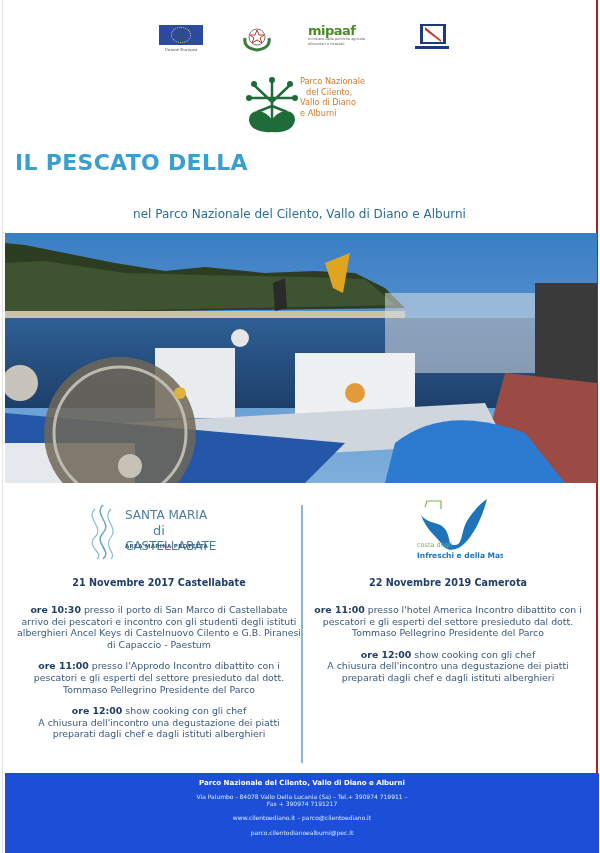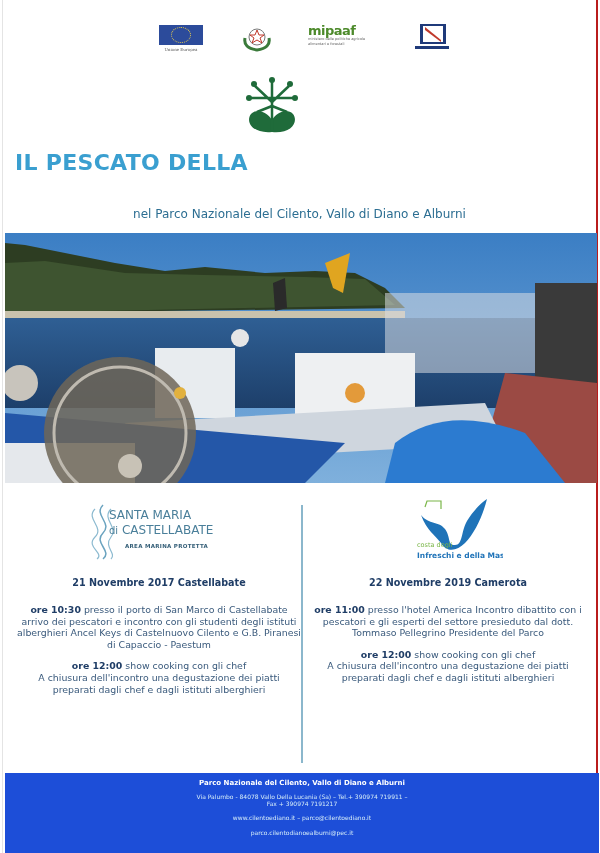--- a/index.html
+++ b/index.html
@@ -33,22 +33,22 @@
   .date { font-size:9.6px; font-weight:bold; color:#1f3d66; position:absolute; left:0; width:100%; top:82px; }
   .events { position:absolute; left:0; width:100%; top:109px; font-size:9.4px; line-height:11.6px; color:#3a5a7c; }
   .events p { margin:0 0 10px 0; }
   .events b { color:#1f3d66; }
   .footer { position:absolute; left:2px; top:773px; width:594px; height:80px; background:#1d4ed8; text-align:center; color:#e8f4fb; }
   .footer .org { font-size:7px; font-weight:bold; color:#fff; margin-top:6px; }
   .footer .addr { font-size:6px; line-height:6.5px; margin-top:7px; color:#d5ecf8; }
   .footer .web { font-size:6px; margin-top:7px; color:#d5ecf8; }
   .footer .pec { font-size:6px; margin-top:8px; color:#d5ecf8; }
   .castella { position:absolute; left:68px; top:6px; width:160px; height:62px; }
-  .castella .name { position:absolute; left:24px; top:7px; font-size:12px; color:#4a7f9a; line-height:15px; text-align:left; }
-  .castella .name .di { font-size:10px; }
+  .castella .name { position:absolute; left:40px; top:7px; font-size:12px; color:#4a7f9a; line-height:15px; text-align:left; }
+  .castella .name .di { font-size:13px;margin-left:28px; }
   .castella .amp { position:absolute; left:40px; top:42px; font-size:5.5px; font-weight:bold; color:#355f78; letter-spacing:0.3px; }
   .infreschi { position:absolute; left:98px; top:0; width:100px; height:68px; }
 </style>
 </head>
 <body>
 
 <div class="page">
 
   <div class="logos-row">
     <div class="logo eu">
@@ -83,20 +83,26 @@
     <svg width="58" height="66" viewBox="0 0 58 66">
       <path d="M29 60 C10 62 2 50 8 42 C14 36 24 40 29 48 C34 40 44 36 50 42 C56 50 48 62 29 60 Z" fill="#1f6b3a"></path>
       <line x1="29" y1="10" x2="29" y2="58" stroke="#1f6b3a" stroke-width="2.5"></line>
       <path d="M29 30 L12 14 M29 30 L46 14 M29 26 L8 26 M29 26 L50 26 M29 34 L14 40 M29 34 L44 40" stroke="#1f6b3a" stroke-width="2.5" fill="none"></path>
       <circle cx="29" cy="8" r="3" fill="#1f6b3a"></circle>
         <circle cx="11" cy="12" r="3" fill="#1f6b3a"></circle>
         <circle cx="47" cy="12" r="3" fill="#1f6b3a"></circle>
       <circle cx="6" cy="26" r="3" fill="#1f6b3a"></circle>
         <circle cx="52" cy="26" r="3" fill="#1f6b3a"></circle>
     </svg>
+    <div class="park-text">
+      <div>Parco Nazionale</div>
+      <div style="padding-left:6px">del Cilento,</div>
+      <div>Vallo di Diano</div>
+      <div>e Alburni</div>
+    </div>
   </div>
 
   <div class="title">
     <div class="l1">IL PESCATO DELLA</div>
   </div>
   <div class="subtitle">nel Parco Nazionale del Cilento, Vallo di Diano e Alburni</div>
 
   <div class="photo">
     <svg width="592" height="250" viewBox="0 0 592 250" preserveAspectRatio="none">
       <defs>
@@ -147,20 +153,21 @@
         </svg>
         <div class="name">
           <div>SANTA MARIA</div>
           <div><span class="di">di</span> <span>CASTELLABATE</span></div>
         </div>
         <div class="amp">AREA MARINA PROTETTA</div>
       </div>
       <div class="date">21 Novembre 2017  Castellabate</div>
       <div class="events">
         <p><b>ore 10:30</b><span> presso il porto di San Marco di Castellabate arrivo dei pescatori e incontro con gli studenti degli istituti alberghieri Ancel Keys di Castelnuovo Cilento e G.B. Piranesi di Capaccio - Paestum</span></p>
+        <p><b>ore 11:00</b><span> presso l'Approdo Incontro dibattito con i pescatori e gli esperti del settore presieduto dal dott. Tommaso Pellegrino Presidente del Parco</span></p>
         <p><b>ore 12:00</b><span> show cooking con gli chef</span><br><span>A chiusura dell'incontro una degustazione dei piatti preparati dagli chef e dagli istituti alberghieri</span></p>
       </div>
     </div>
 
     <div class="col right">
       <div class="infreschi">
         <svg width="100" height="68" viewBox="0 0 100 68">
           <path d="M22 12 L24 6 L38 6 L38 14" stroke="#7ab648" fill="none" stroke-width="1.2"></path>
           <path d="M18 20 C26 30 36 26 42 34 C48 42 44 50 52 50 C60 50 58 36 64 26 C70 16 78 8 84 4 C80 20 72 38 62 48 C54 56 44 58 38 48 C32 40 24 36 18 20 Z" fill="#1f73b8"></path>
           <text x="14" y="52" font-size="6.5" fill="#7ab648" font-family="DejaVu Sans, sans-serif">costa degli</text>

